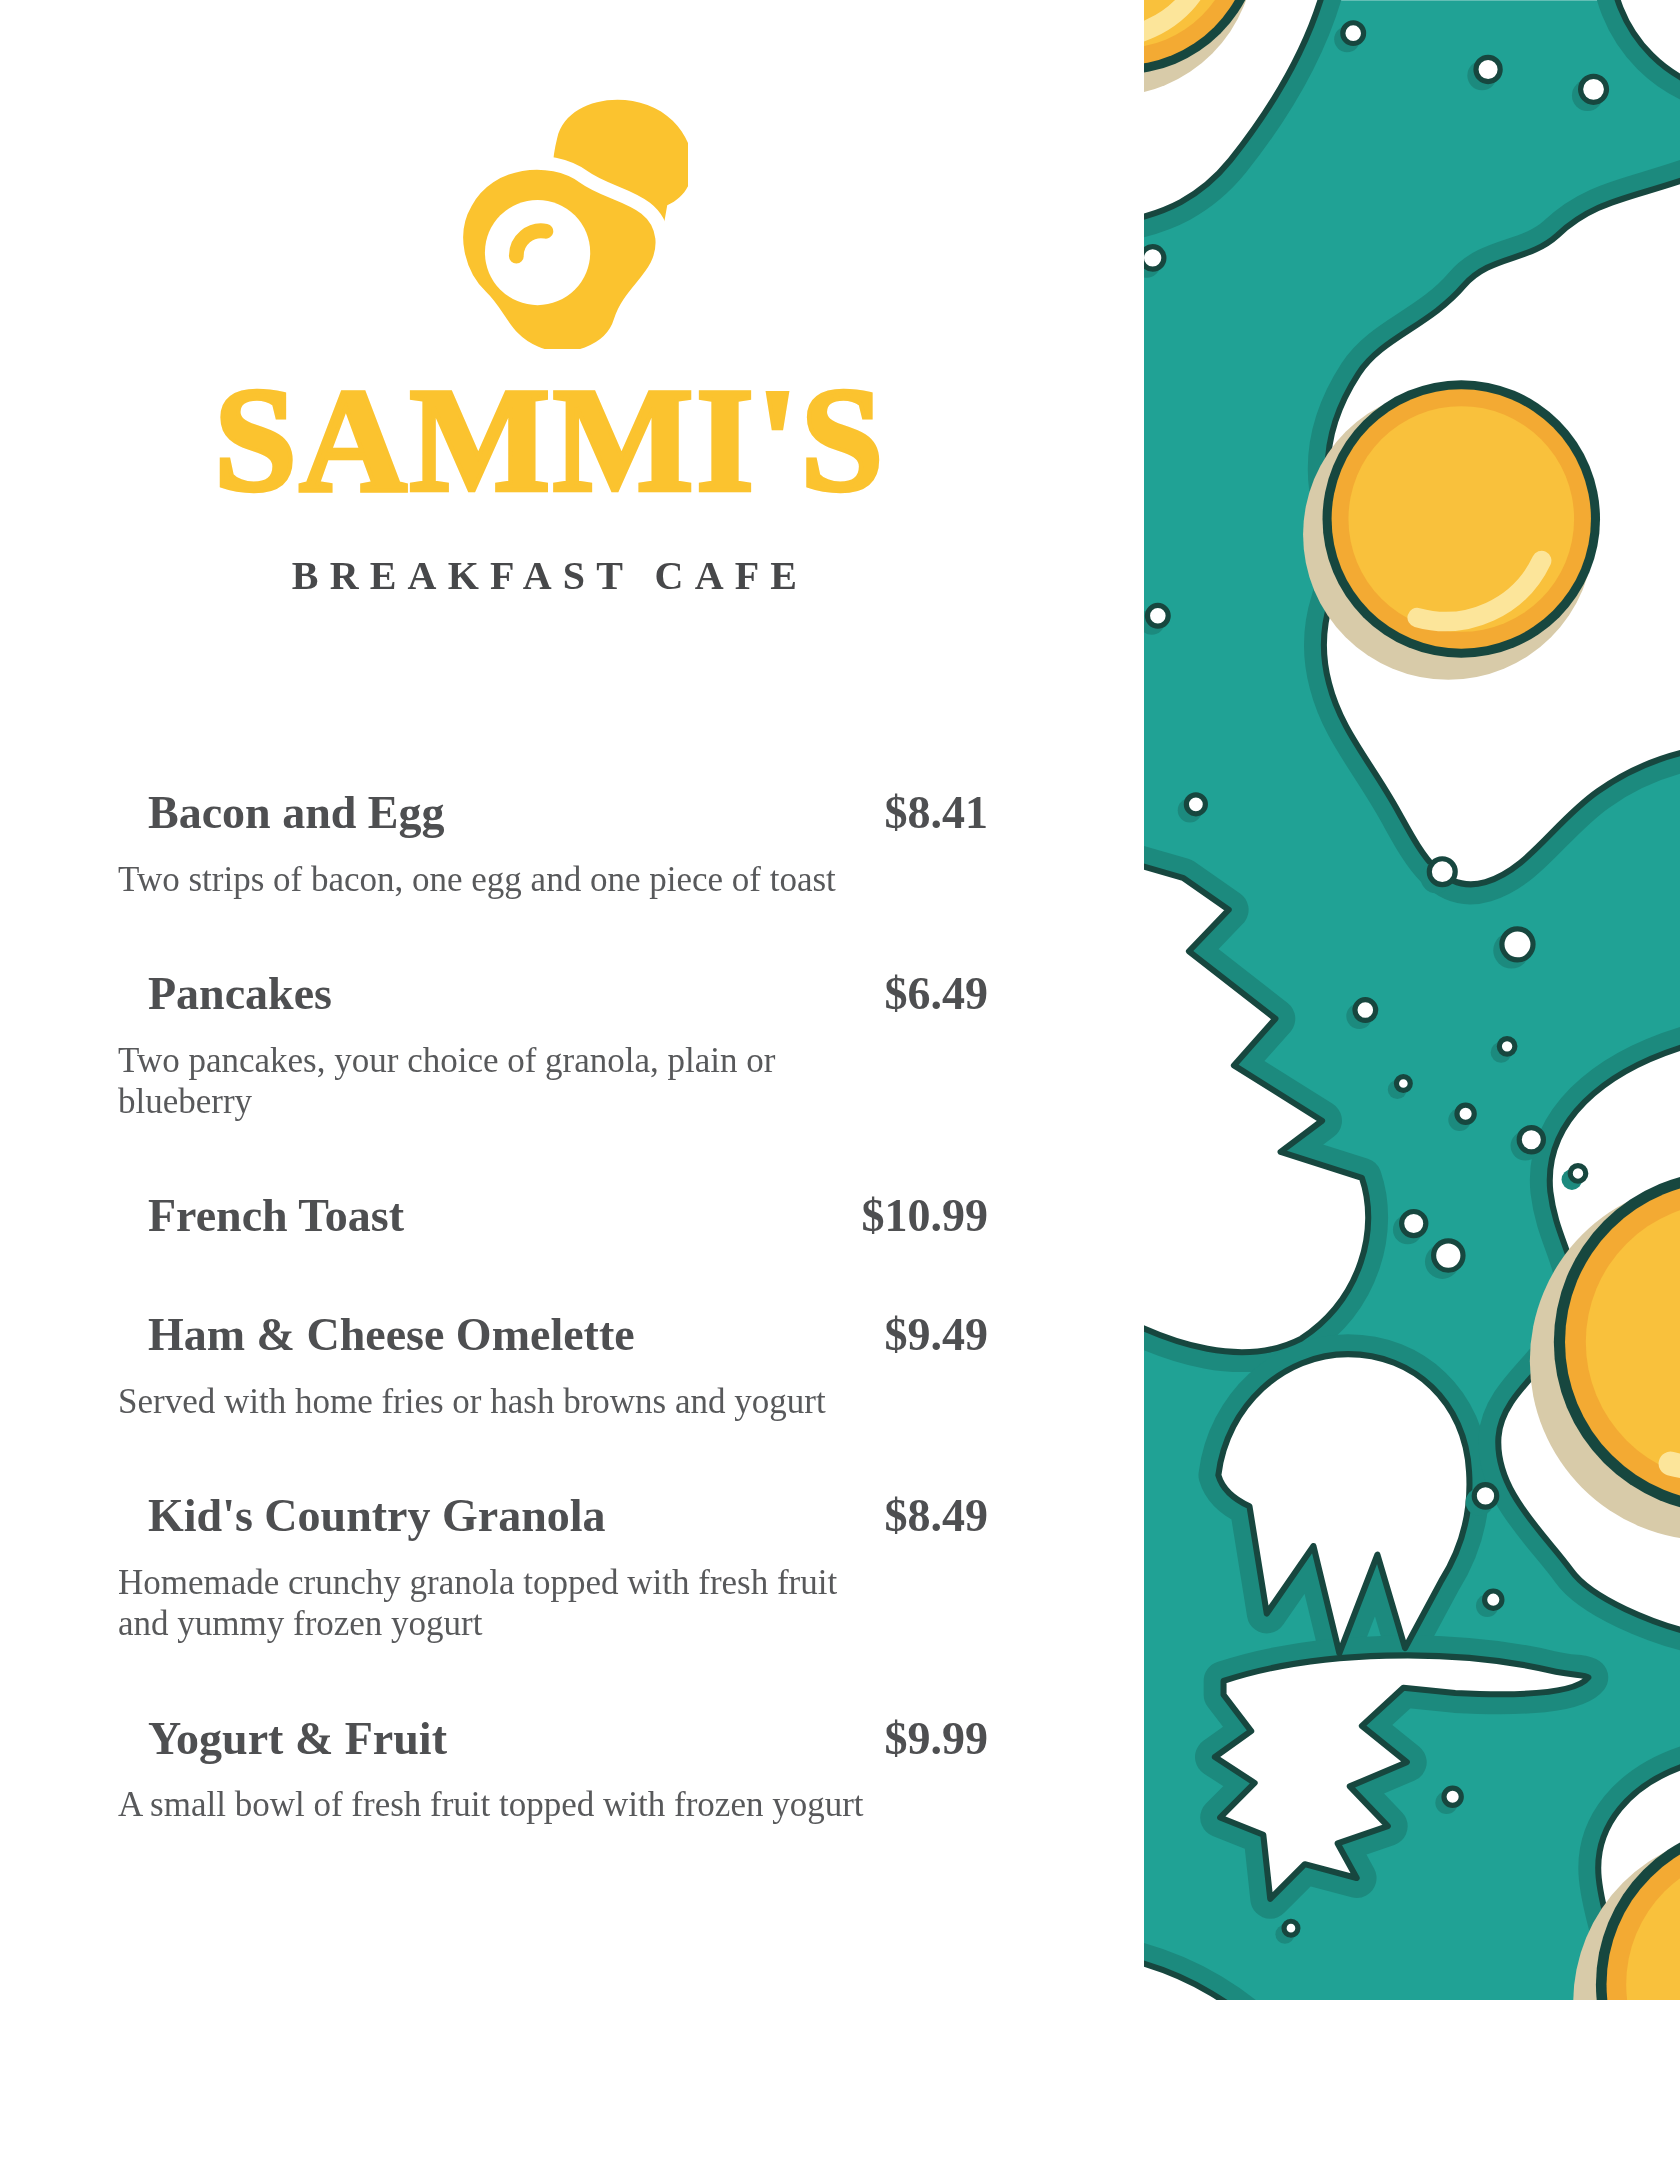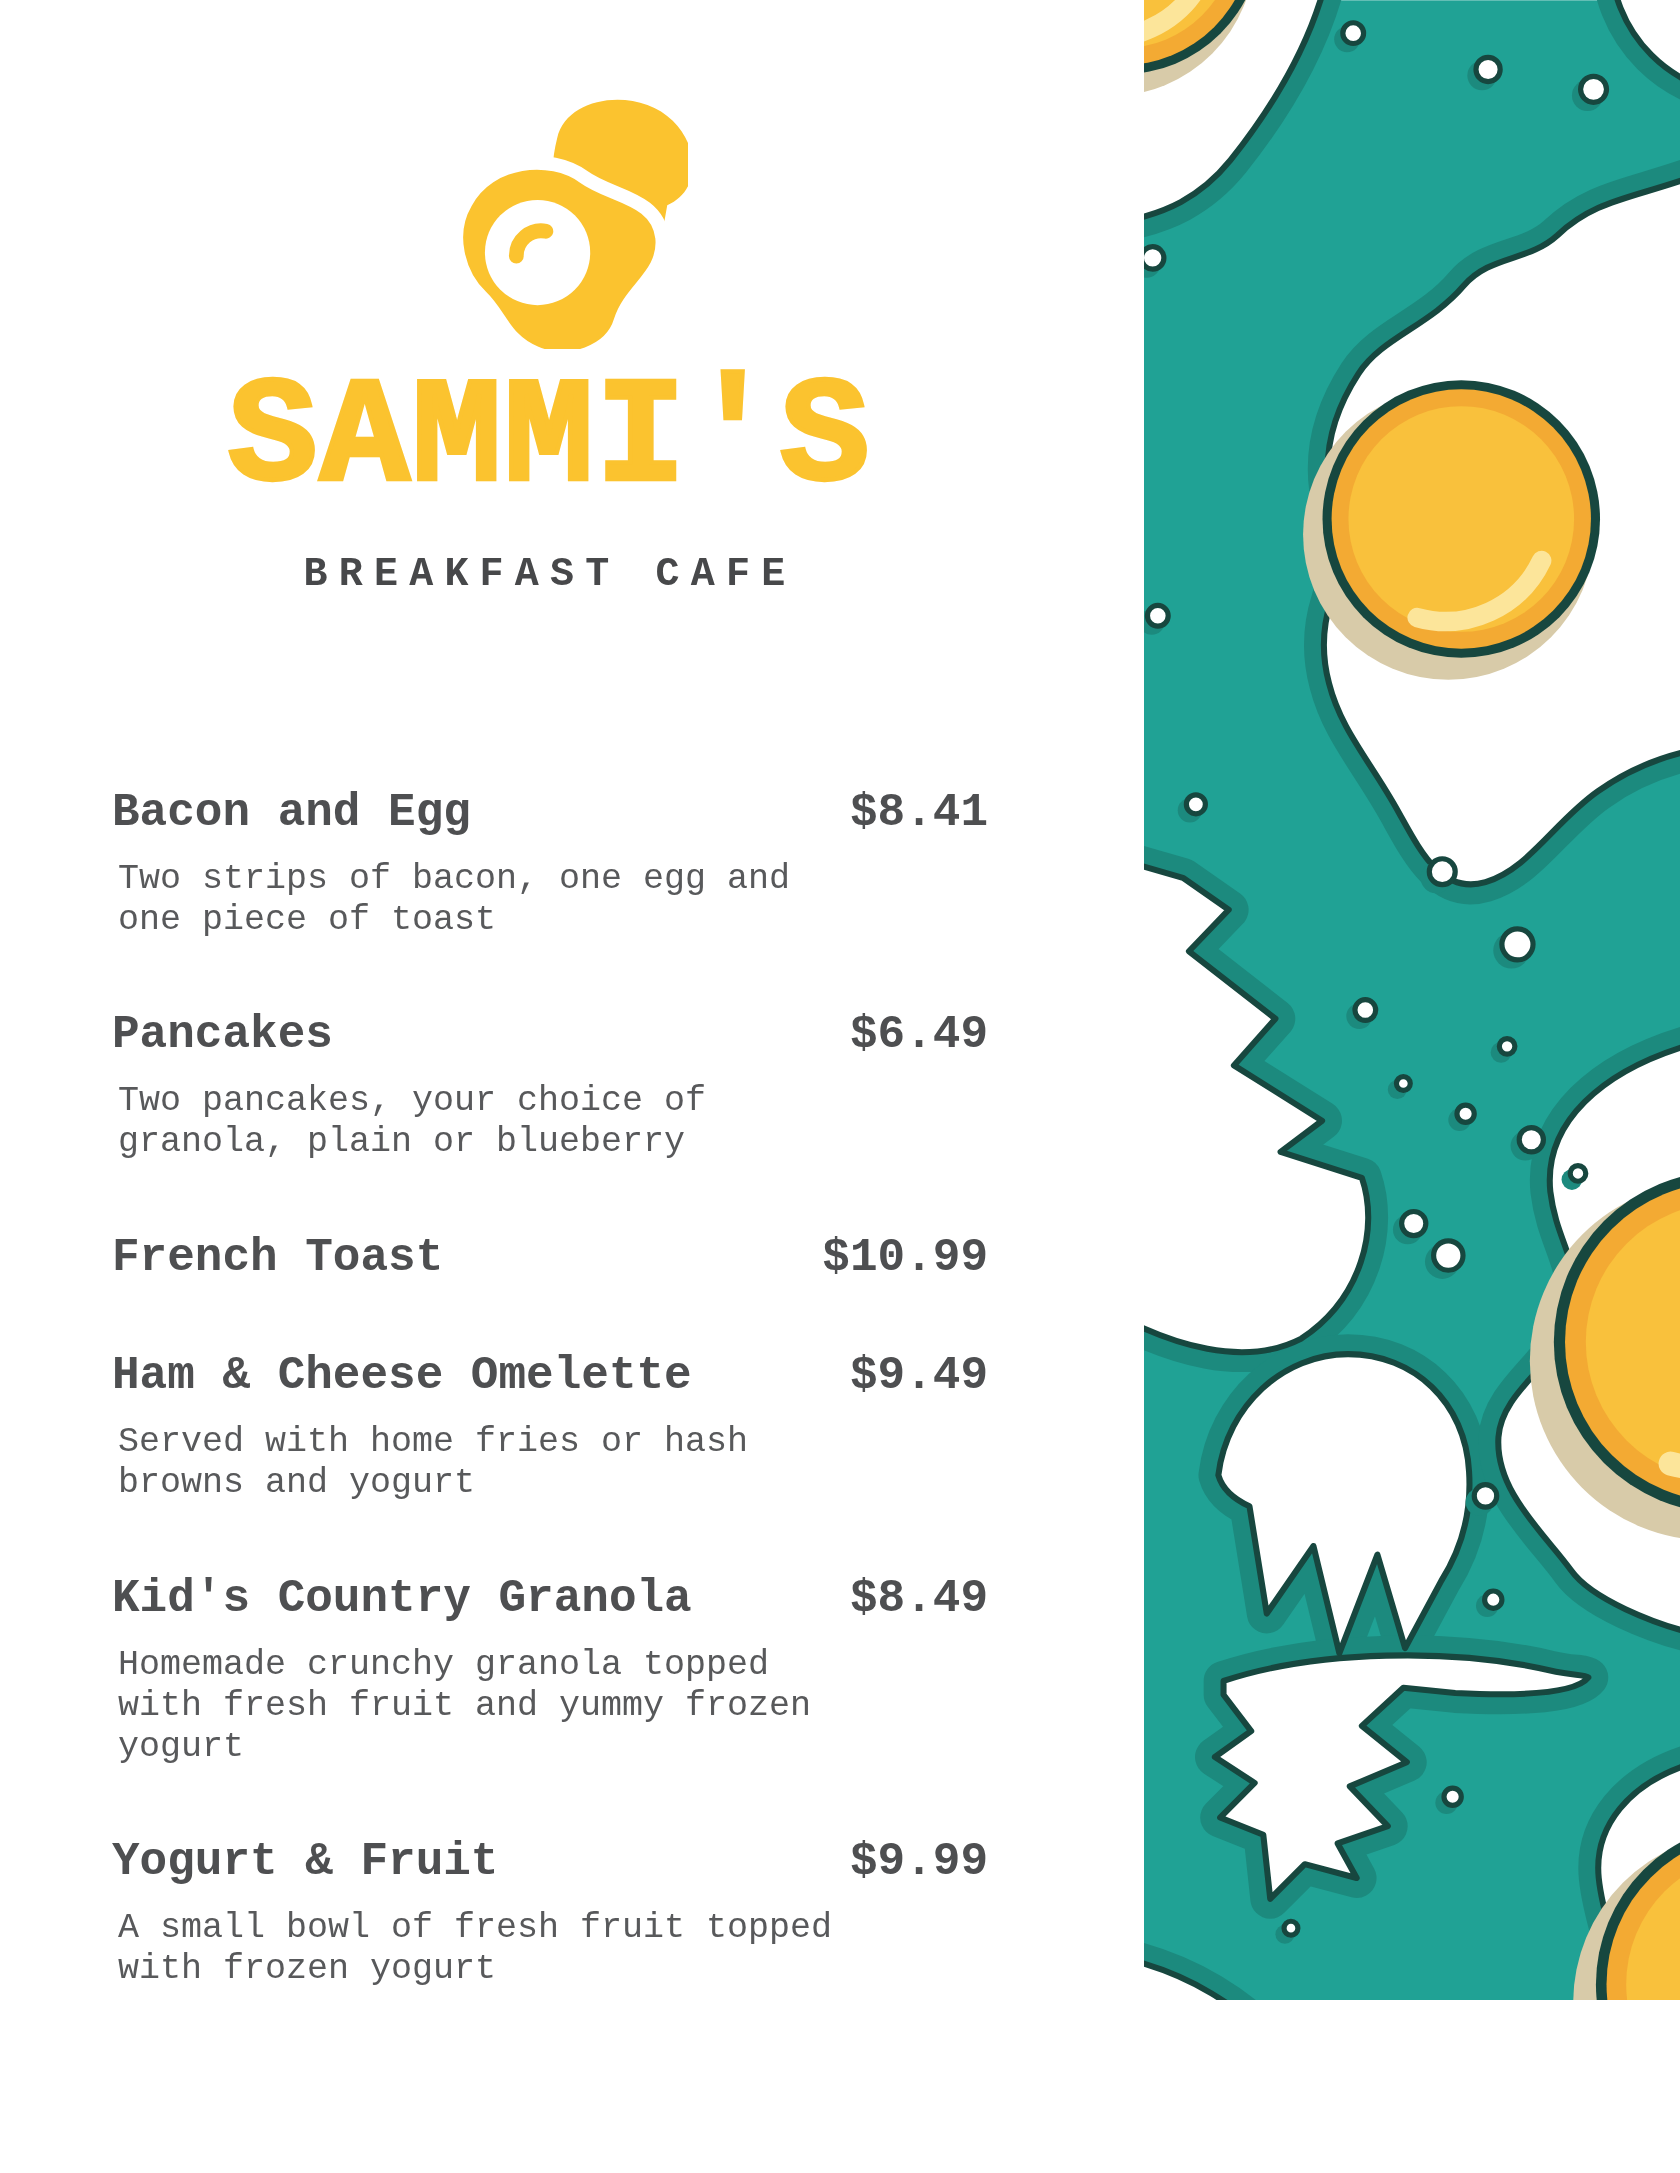--- a/index.html
+++ b/index.html
@@ -1,21 +1,21 @@
 <!DOCTYPE html>
 <html style="font-size:14px"><head>
 <meta charset="utf-8">
 <style>
   html,body{margin:0;padding:0;background:#ffffff;}
   .page{
     position:relative;
     width:1680px;height:2000px;
     background:#ffffff;
     overflow:hidden;
-    font-family:Liberation Mono, monospace;
+    font-family:Liberation Serif, serif;
   }
   
   .menu-col{position:absolute;left:112px;top:0;width:876px;height:2174px;}
   .logo-block{position:absolute;top:90px;left:0;width:100%;text-align:center;}
   .logo-icon{display:inline-block;width:277px;height:240px;}
   .brand-name{
     margin-top:5.2px;
     font-size:149px;
     font-weight:bold;
     line-height:1.1;
@@ -28,21 +28,21 @@
     margin-top:30px;
     font-size:40px;
     font-weight:bold;
     letter-spacing:11.2px;
     color:#47484A;
     white-space:nowrap;
   }
   .menu-list{position:absolute;top:789px;left:0;width:876px;}
   .menu-item{margin-bottom:70px;}
   .item-head{display:flex;justify-content:space-between;align-items:flex-start;line-height:1.06;}
-  .item-name{font-size:46px;font-weight:bold;color:#4E4F51;}
+  .item-name{font-size:46px;font-weight:bold;color:#4E4F51;margin-left:36px;}
   .item-price{font-size:46px;font-weight:bold;color:#4E4F51;text-align:right;}
   .item-desc{
     margin-top:21px;
     font-size:35px;
     color:#58595B;
     line-height:1.18;
     max-width:752px;
     margin-left:6px;
   }
   

